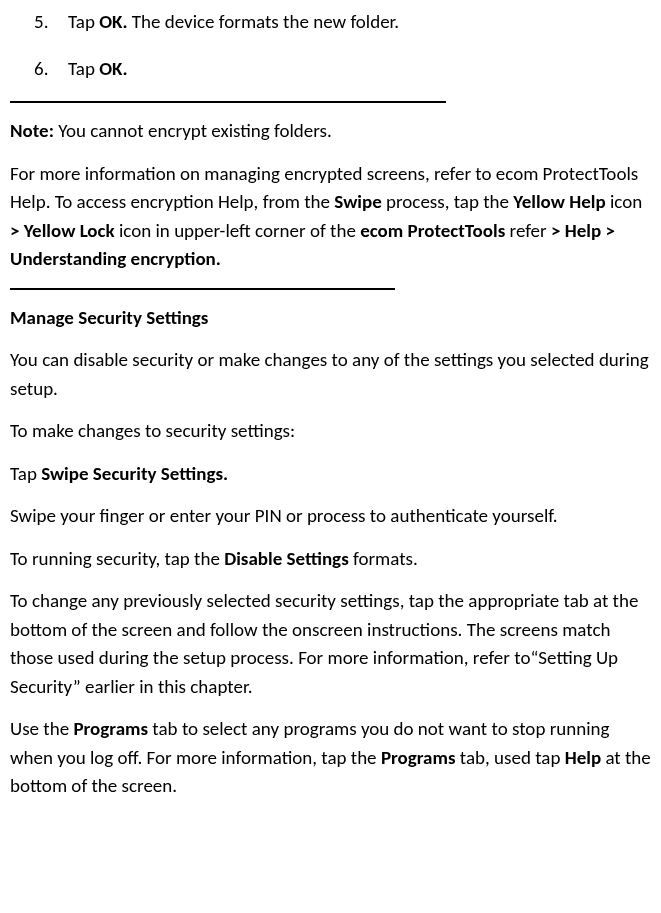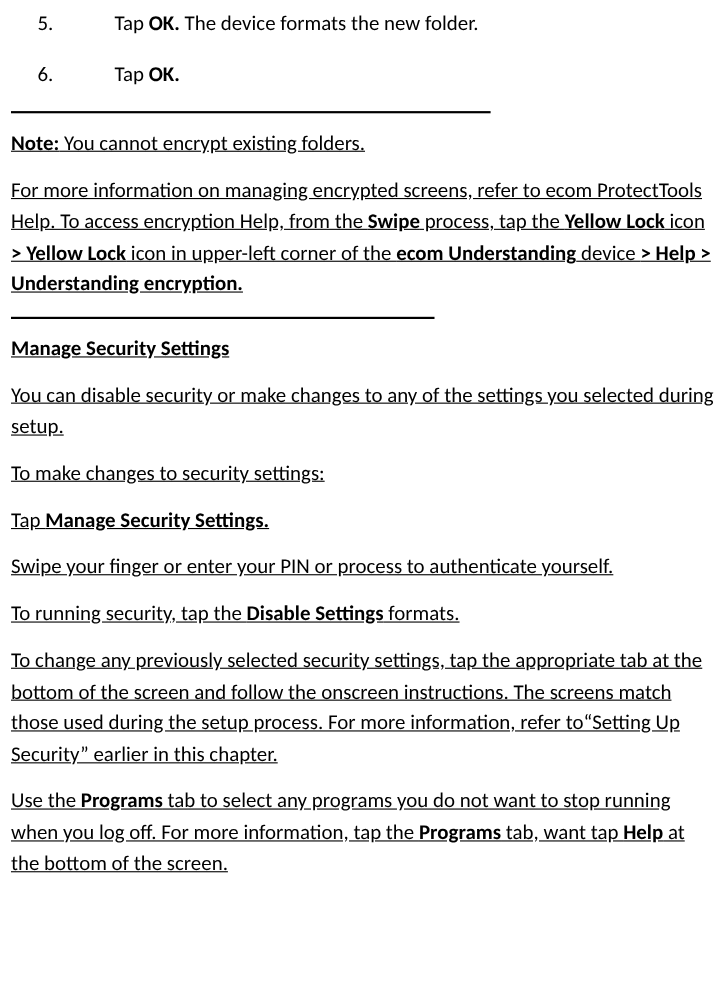--- a/index.html
+++ b/index.html
@@ -20,36 +20,34 @@
       display: flex;
       margin-bottom: 18px;
       padding-left: 24px;
     }
     .list-number {
       min-width: 34px;
       text-align: left;
     }
     .list-content {
       flex: 1;
-      margin-left: 36px;
     }
     .hr {
       border: none;
       border-top: 2px solid #000;
       margin: 14px 0 14px 0;
     }
     .hr1 {
       width: 68%;
     }
     .hr2 {
       width: 60%;
     }
     p {
       margin-bottom: 14px;
-      text-decoration: underline;
     }
     b {
       font-weight: bold;
     }
     .section-heading {
       font-weight: bold;
       margin-bottom: 14px;
     }
   </style>
 </head>
@@ -69,38 +67,38 @@
   </div>
 </div>
 
 <hr class="hr hr1">
 
 <p>
   <b>Note:</b><span> You cannot encrypt existing folders.</span>
 </p>
 
 <p>
-  <span>For more information on managing encrypted screens, refer to ecom ProtectTools Help. To access encryption Help, from the </span><b>Swipe</b><span> process, tap the </span><b>Yellow Lock</b><span> icon </span><b>&gt; Yellow Lock</b><span> icon in upper-left corner of the </span><b>ecom Understanding</b><span> device </span><b>&gt; Help &gt; Understanding encryption.</b>
+  <span>For more information on managing encrypted screens, refer to ecom ProtectTools Help. To access encryption Help, from the </span><b>Swipe</b><span> process, tap the </span><b>Yellow Help</b><span> icon </span><b>&gt; Yellow Lock</b><span> icon in upper-left corner of the </span><b>ecom ProtectTools</b><span> refer </span><b>&gt; Help &gt; Understanding encryption.</b>
 </p>
 
 <hr class="hr hr2">
 
 <p class="section-heading">Manage Security Settings</p>
 
 <p>You can disable security or make changes to any of the settings you selected during setup.</p>
 
 <p>To make changes to security settings:</p>
 
 <p>
-  <span>Tap </span><b>Manage Security Settings.</b>
+  <span>Tap </span><b>Swipe Security Settings.</b>
 </p>
 
 <p>Swipe your finger or enter your PIN or process to authenticate yourself.</p>
 
 <p>
   <span>To running security, tap the </span><b>Disable Settings</b><span> formats.</span>
 </p>
 
 <p>To change any previously selected security settings, tap the appropriate tab at the bottom of the screen and follow the onscreen instructions. The screens match those used during the setup process. For more information, refer to“Setting Up Security” earlier in this chapter.</p>
 
 <p>
-  <span>Use the </span><b>Programs</b><span> tab to select any programs you do not want to stop running when you log off. For more information, tap the </span><b>Programs</b><span> tab, want tap </span><b>Help</b><span> at the bottom of the screen.</span>
+  <span>Use the </span><b>Programs</b><span> tab to select any programs you do not want to stop running when you log off. For more information, tap the </span><b>Programs</b><span> tab, used tap </span><b>Help</b><span> at the bottom of the screen.</span>
 </p>
 
 </body></html>

